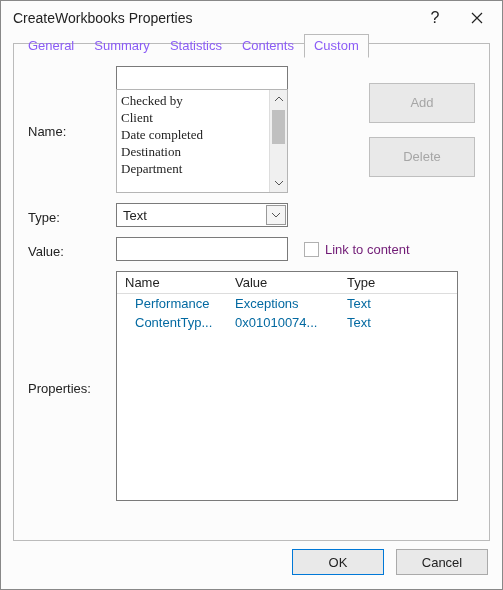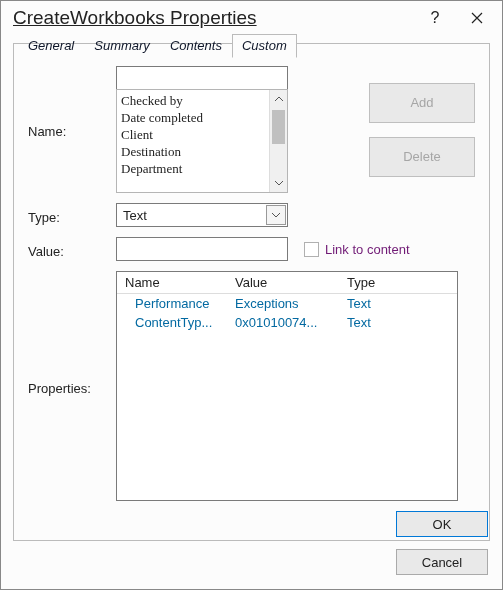--- a/index.html
+++ b/index.html
@@ -1,24 +1,24 @@
 <!DOCTYPE html>
 <html><head>
 <meta charset="utf-8">
 <style>
 * { box-sizing: border-box; font-family: "Segoe UI", Tahoma, sans-serif; font-size: 13px; }
 html, body { margin: 0; padding: 0; background: #fff; }
 .dialog { width: 503px; height: 590px; border: 1px solid #888; background: #fcfcfc; position: relative; }
 .titlebar { height: 34px; display: flex; align-items: center; padding: 0 4px 0 12px; }
-.titlebar .title { flex: 1; font-size: 19px; color: #222; text-decoration: underline; }
+.titlebar .title { flex: 1; font-size: 14px; color: #222; }
 .titlebar .ctl { width: 42px; height: 30px; display: flex; align-items: center; justify-content: center; color: #222; }
 .titlebar .ctl svg { width: 12px; height: 12px; }
 .client { border: 1px solid #bbb; margin: 12px; margin-top: 8px; height: 498px; position: relative; background: #fcfcfc; }
 .tabstrip { display: flex; position: absolute; top: -10px; left: 4px; }
-.tab { padding: 3px 9px 4px 9px; border: 1px solid transparent; color: #0f172a; background: transparent; cursor: default; position: relative; font-style: italic; }
+.tab { padding: 3px 9px 4px 9px; border: 1px solid transparent; color: #8b5cf6; background: transparent; cursor: default; position: relative; }
 .tab.active { border: 1px solid #bbb; border-bottom: 1px solid #fcfcfc; background: #fcfcfc; z-index: 2; }
 .tabbody { padding: 22px 14px 10px 14px; }
 .row { display: flex; align-items: center; margin-bottom: 10px; }
 .lbl { width: 88px; padding-top: 4px; color: #222; }
 .nameinput { width: 172px; height: 24px; border: 1px solid #7a7a7a; background: #fff; padding: 2px 6px; }
 .listbox { width: 172px; height: 104px; border: 1px solid #b5b5b5; background: #fff; position: relative; overflow: hidden; }
 .listbox .items { position: absolute; left: 0; top: 0; right: 18px; bottom: 0; padding: 2px 4px; line-height: 17px; color: #222; }
 .listbox .item { white-space: nowrap; font-family: Liberation Serif, serif; }
 .listbox .sb { position: absolute; right: 0; top: 0; width: 18px; height: 100%; background: #f0f0f0; border-left: 1px solid #ddd; display: flex; flex-direction: column; }
 .listbox .sb .arrow { height: 18px; display: flex; align-items: center; justify-content: center; }
@@ -30,21 +30,21 @@
 .combo .val { flex: 1; padding: 0 6px; color: #222; }
 .combo .drop { width: 20px; height: 20px; margin: 1px; border: 1px solid #999; background: #f5f5f5; display: flex; align-items: center; justify-content: center; }
 .valinput { flex: 1; max-width: 172px; height: 24px; border: 1px solid #7a7a7a; background: #fff; padding: 2px 6px; }
 .chk { display: flex; align-items: center; gap: 6px; margin-left: 16px; color: #701a75; }
 .chk .box { width: 15px; height: 15px; border: 1px solid #b0b0b0; background: #fff; }
 .proplist { width: 342px; height: 230px; border: 1px solid #7a7a7a; background: #fff; overflow: hidden; }
 .proplist table { border-collapse: collapse; width: 100%; table-layout: fixed; }
 .proplist th { text-align: left; font-weight: normal; padding: 3px 8px; border-bottom: 1px solid #ddd; color: #222; }
 .proplist td { padding: 2px 8px; color: #0369a1; white-space: nowrap; overflow: hidden; text-overflow: ellipsis; }
 .proplist td.indent { padding-left: 18px; }
-.footer { position: absolute; right: 14px; bottom: 14px; display: flex; gap: 12px; flex-direction: column; }
+.footer { position: absolute; right: 14px; bottom: 14px; display: flex; gap: 12px; }
 .footer .btn { width: 92px; height: 26px; border: 1px solid #aaa; background: #e9e9e9; display: flex; align-items: center; justify-content: center; color: #222; }
 .footer .btn.default { border: 1px solid #0078d7; }
 </style>
 </head>
 <body>
 
 <div class="dialog">
   <div class="titlebar">
     <div class="title">CreateWorkbooks Properties</div>
     <div class="ctl">
@@ -54,35 +54,36 @@
       <svg viewBox="0 0 12 12">
           <path d="M1 1 L11 11 M11 1 L1 11" stroke="#222" stroke-width="1.2" fill="none"></path>
         </svg>
     </div>
   </div>
 
   <div class="client">
     <div class="tabstrip">
       <div class="tab">General</div>
       <div class="tab">Summary</div>
+      <div class="tab">Statistics</div>
       <div class="tab">Contents</div>
       <div class="tab active">Custom</div>
     </div>
 
     <div class="tabbody">
 
       <div class="row">
         <div class="lbl">Name:</div>
         <div>
           <input class="nameinput" value="" style="">
           <div class="listbox" style="margin-top:-1px;">
             <div class="items">
               <div class="item">Checked by</div>
+              <div class="item">Client</div>
               <div class="item">Date completed</div>
-              <div class="item">Client</div>
               <div class="item">Destination</div>
               <div class="item">Department</div>
             </div>
             <div class="sb">
               <div class="arrow">
                 <svg width="8" height="6">
                     <path d="M0 5 L4 1 L8 5" stroke="#555" fill="none"></path>
                   </svg>
               </div>
               <div class="track">

